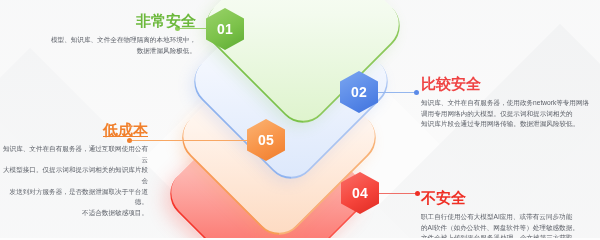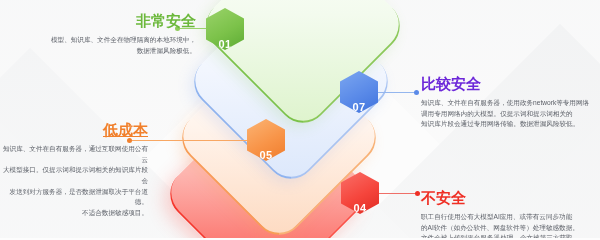--- a/index.html
+++ b/index.html
@@ -31,42 +31,42 @@
   .lay-orange{left:203px;top:62px;background:linear-gradient(135deg,#ffffff 0%,#fff4ec 45%,#fdd9bf 100%);
     border-right:2px solid #f8b277;border-bottom:2px solid #f79e57;
     box-shadow:0 6px 14px rgba(247,158,87,.18);}
   .lay-red{left:191px;top:118px;background:linear-gradient(135deg,#ffd9d6 0%,#fdb7b2 40%,#fb4b42 100%);
     border-right:2px solid #fb5148;border-bottom:2px solid #f5372d;
     box-shadow:0 8px 18px rgba(250,70,60,.25);}
 
   
   .hex{position:absolute;width:38px;height:42px;
     clip-path:polygon(50% 0%,100% 25%,100% 75%,50% 100%,0% 75%,0% 25%);
-    display:flex;align-items:flex-end;justify-content:center;
-    color:#fff;font-size:11px;font-weight:600;letter-spacing:.3px;}
+    display:flex;align-items:center;justify-content:center;
+    color:#fff;font-size:14px;font-weight:600;letter-spacing:.3px;}
   .hex-01{left:206px;top:8px;background:linear-gradient(150deg,#9ad36a 0%,#7cc24a 55%,#5cab33 100%);}
   .hex-02{left:340px;top:71px;background:linear-gradient(150deg,#7ba6f0 0%,#5a8ae8 55%,#3f72dd 100%);}
   .hex-03{left:247px;top:119px;background:linear-gradient(150deg,#fbb474 0%,#f89448 55%,#ef7c2c 100%);}
   .hex-04{left:341px;top:172px;background:linear-gradient(150deg,#fa6f68 0%,#f5453c 55%,#e02a22 100%);}
 
   
   .conn{position:absolute;height:1px;}
   .conn .dot{position:absolute;width:5px;height:5px;border-radius:50%;top:-2px;}
 
   
   .block{position:absolute;}
   .head{font-size:15px;font-weight:700;line-height:1;white-space:nowrap;}
   .body{font-size:6.6px;line-height:1.62;color:#5c6068;white-space:pre-line;margin-top:7px;}
   .b-right{text-align:right;}
   .b-left{text-align:left;}
 
   .blk-01{left:0;top:13px;width:196px;}
   .blk-01 .head{color:#6cb83c;text-align:right;padding-left:32px;}
   .blk-02{left:421px;top:76px;width:179px;}
-  .blk-02 .head{color:#6d28d9;}
+  .blk-02 .head{color:#ef4444;}
   .blk-03{left:0;top:122px;width:148px;}
   .blk-03 .head{color:#f1802c;text-align:right;text-decoration:underline;}
   .blk-04{left:421px;top:190px;width:179px;}
   .blk-04 .head{color:#ef2f25;}
 </style>
 </head>
 <body>
 
 <div class="stage">
 
@@ -95,21 +95,21 @@
     <div class="dot" style="left:-3px;background:#f1802c;"></div>
   </div>
   <div class="conn" style="left:377px;top:193px;width:40px;background:#ef6f68;">
     <div class="dot" style="right:-3px;background:#ef2f25;"></div>
   </div>
 
   <div class="hex hex-01">
     <span>01</span>
   </div>
   <div class="hex hex-02">
-    <span>07</span>
+    <span>02</span>
   </div>
   <div class="hex hex-03">
     <span>05</span>
   </div>
   <div class="hex hex-04">
     <span>04</span>
   </div>
 
   <div class="block blk-01">
     <div class="head">非常安全</div>

